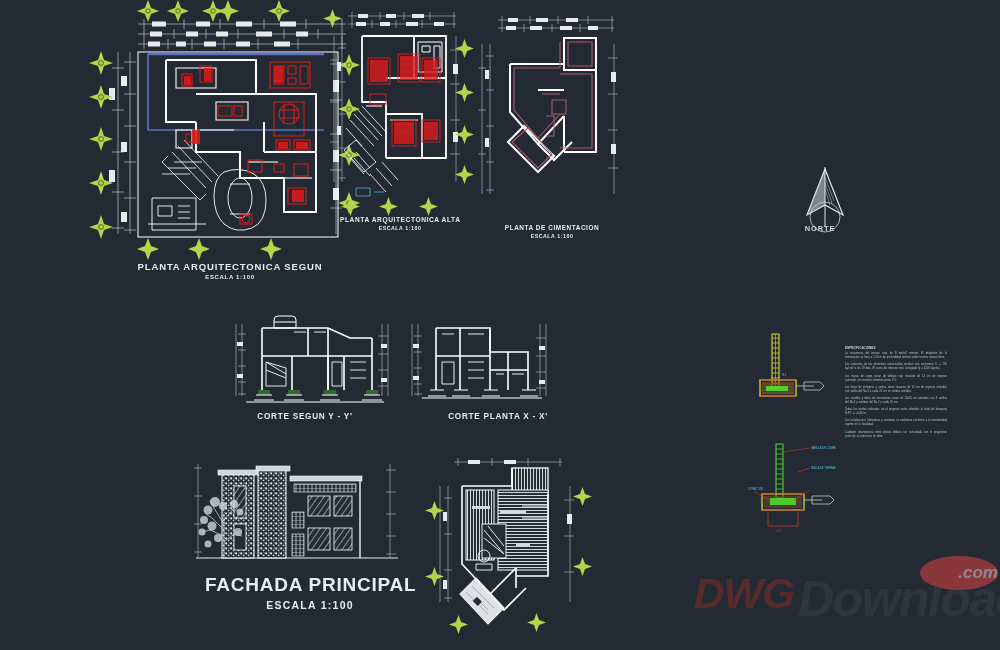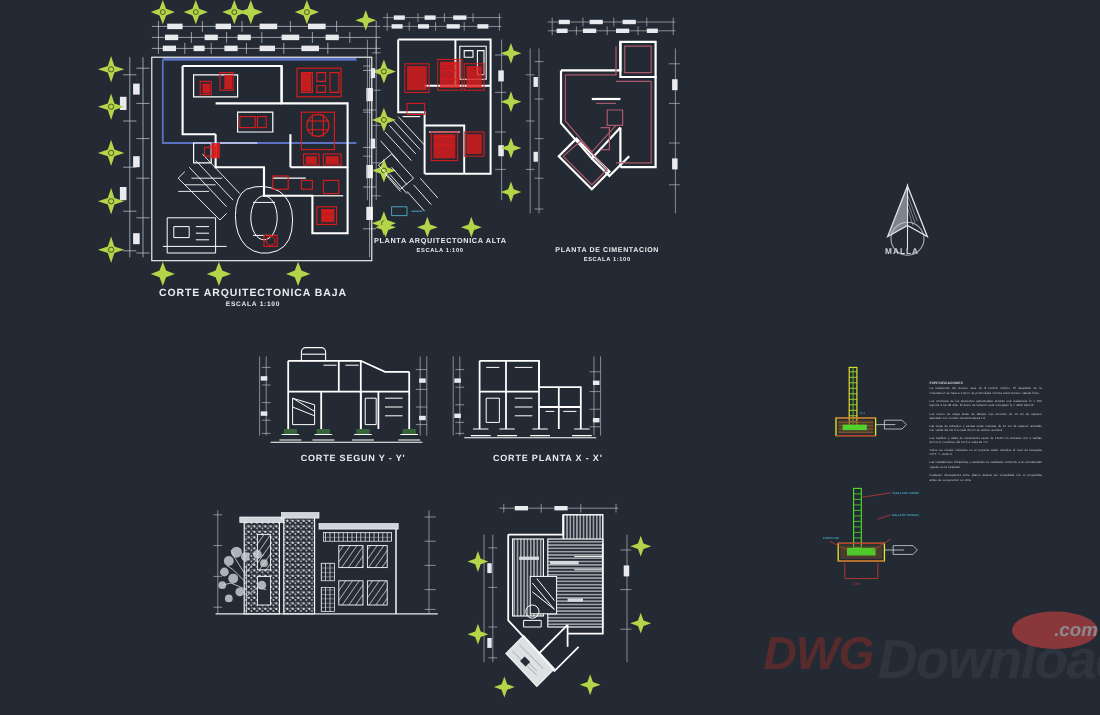--- a/index.html
+++ b/index.html
@@ -20,21 +20,21 @@
 
   .t-baja{left:130px;top:261px;width:200px;font-size:9.5px;}
   .t-baja .sub{font-size:6px;margin-top:1px;}
 
   .t-alta{left:340px;top:216px;width:120px;font-size:6.6px;}
   .t-alta .sub{font-size:5.2px;margin-top:1px;}
 
   .t-cim{left:492px;top:224px;width:120px;font-size:6.4px;}
   .t-cim .sub{font-size:5.2px;margin-top:1px;}
 
-  .t-cy{left:256px;top:412px;width:130px;font-size:8.2px;}
+  .t-cy{left:240px;top:412px;width:130px;font-size:8.2px;}
   .t-cx{left:433px;top:412px;width:130px;font-size:8.2px;}
 
   .t-fach{left:205px;top:573px;width:210px;font-size:19px;letter-spacing:.04em;}
   .t-fach .sub{font-size:10.5px;letter-spacing:.12em;margin-top:2px;font-weight:bold;}
 
   .t-azo{left:445px;top:631px;width:175px;font-size:8.4px;}
   .t-azo .sub{font-size:5.6px;margin-top:1px;}
 
   .t-norte{left:785px;top:224px;width:70px;font-size:7.5px;letter-spacing:.12em;color:#cfd4da;}
 
@@ -205,21 +205,21 @@
           <circle cx="191" cy="9" r="2.2"></circle>
       <circle cx="261" cy="63" r="2.2"></circle>
           <circle cx="261" cy="107" r="2.2"></circle>
       <circle cx="261" cy="153" r="2.2"></circle>
           <circle cx="261" cy="201" r="2.2"></circle>
     </g>
   </g>
 </svg>
 
 <div class="ttl t-baja">
-  <span>CORTE ARQUITECTONICA BAJA</span>
+  <span>PLANTA ARQUITECTONICA SEGUN</span>
   <span class="sub">ESCALA 1:100</span>
 </div>
 
 <svg class="abs" style="left:326px;top:2px;" width="145" height="215" viewBox="0 0 145 215">
   <g stroke="#b9c0c8" stroke-width=".6" fill="none">
     <path d="M22 14 H130 M22 22 H130"></path>
     <path d="M26 10 v8 M54 10 v8 M78 10 v8 M104 10 v8 M128 10 v8"></path>
     <path d="M26 18 v8 M46 18 v8 M70 18 v8 M96 18 v8 M128 18 v8"></path>
     <path d="M16 34 V180 M8 34 V180"></path>
     <path d="M12 46 h8 M12 80 h8 M12 112 h8 M12 146 h8 M12 176 h8"></path>
@@ -357,21 +357,21 @@
 
 <svg class="abs" style="left:790px;top:165px;" width="70" height="70" viewBox="0 0 70 70">
   <circle cx="35" cy="52" r="15" fill="none" stroke="#aab1b9" stroke-width="1"></circle>
   <path d="M35 4 L53 50 L35 40 L17 50 Z" fill="none" stroke="#e4e7ea" stroke-width="1.2"></path>
   <path d="M35 4 L35 40 L17 50 Z" fill="#c9ced4" opacity=".55"></path>
   <path d="M35 2 V62" stroke="#dfe3e7" stroke-width="1"></path>
   <g stroke="#eef1f3" stroke-width=".5" opacity=".8">
     <path d="M35 12 L44 36 M35 18 L42 38 M35 24 L40 40"></path>
   </g>
 </svg>
-<div class="ttl t-norte">MALLA</div>
+<div class="ttl t-norte">NORTE</div>
 
 <svg class="abs" style="left:232px;top:312px;" width="160" height="98" viewBox="0 0 160 98">
   <g stroke="#b9c0c8" stroke-width=".6" fill="none">
     <path d="M10 12 V84 M4 12 V84"></path>
     <path d="M6 22 h8 M6 38 h8 M6 54 h8 M6 70 h8 M6 82 h8"></path>
     <path d="M150 12 V84 M156 12 V84"></path>
     <path d="M146 24 h10 M146 42 h10 M146 58 h10 M146 74 h10"></path>
   </g>
   <g fill="#e8eaed">
     <rect x="5" y="30" width="6" height="4"></rect>
@@ -513,20 +513,24 @@
         <circle cx="22" cy="74" r="4.5"></circle>
         <circle cx="12" cy="80" r="3.5"></circle>
     <circle cx="44" cy="52" r="4"></circle>
         <circle cx="50" cy="60" r="3.5"></circle>
         <circle cx="48" cy="80" r="4"></circle>
     <circle cx="28" cy="86" r="4"></circle>
         <circle cx="18" cy="92" r="3.5"></circle>
   </g>
 </svg>
 
+<div class="ttl t-fach">
+  <span>FACHADA PRINCIPAL</span>
+  <span class="sub">ESCALA 1:100</span>
+</div>
 
 <svg class="abs" style="left:430px;top:452px;" width="175" height="180" viewBox="0 0 175 180">
   <defs>
     <pattern id="hhatch" width="3" height="3" patternUnits="userSpaceOnUse">
       <rect width="3" height="3" fill="#262c35"></rect>
       <path d="M0 1.5 H3" stroke="#d5dade" stroke-width="1"></path>
     </pattern>
     <pattern id="vhatch" width="3" height="3" patternUnits="userSpaceOnUse">
       <rect width="3" height="3" fill="#262c35"></rect>
       <path d="M1.5 0 V3" stroke="#d5dade" stroke-width="1"></path>

